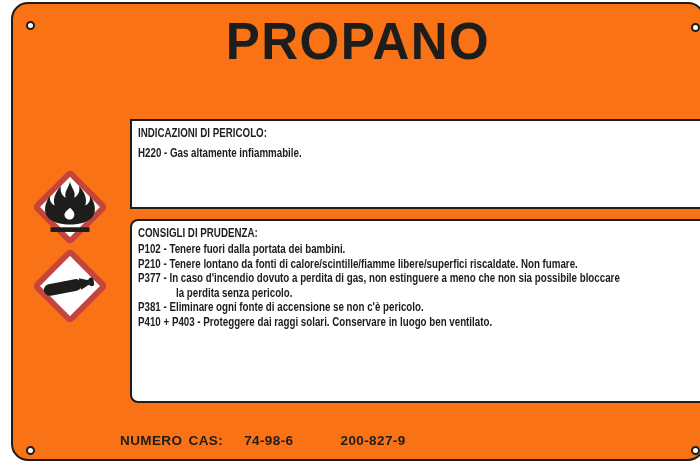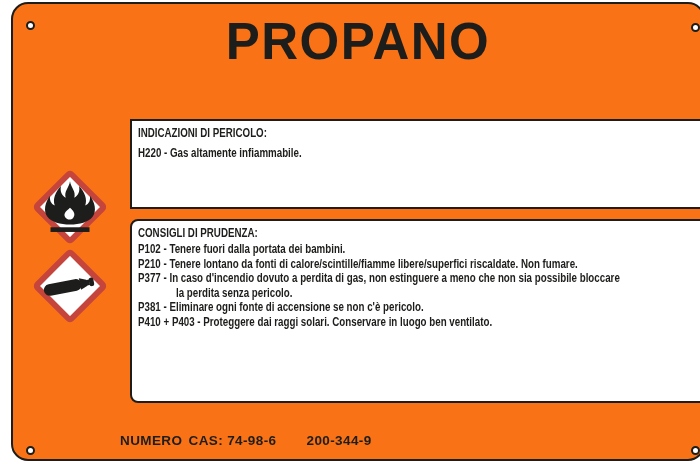--- a/index.html
+++ b/index.html
@@ -92,21 +92,21 @@
     left: 107px; top: 429px;
     display: flex;
     align-items: center;
     font-weight: bold;
     font-size: 13.5px;
     letter-spacing: 0.4px;
     word-spacing: 2px;
     color: var(--ink);
     white-space: nowrap;
   }
-  .footer .val { margin-left: 4px; }
+  .footer .val { margin-left: 21px; }
   .footer .group-gap { display: inline-block; width: 26px; }
 </style>
 </head>
 <body>
 
 <div class="stage">
   <div class="sign">
 
     <div class="hole tl"></div>
     <div class="hole tr"></div>
@@ -155,17 +155,17 @@
       <div class="stmt cond">P377 - In caso d'incendio dovuto a perdita di gas, non estinguere a meno che non sia possibile bloccare</div>
       <div class="stmt cond indent">la perdita senza pericolo.</div>
       <div class="stmt cond">P381 - Eliminare ogni fonte di accensione se non c'è pericolo.</div>
       <div class="stmt cond">P410 + P403 - Proteggere dai raggi solari. Conservare in luogo ben ventilato.</div>
     </section>
 
     <footer class="footer">
       <span>NUMERO CAS:</span>
       <span class="val">74-98-6</span>
       <span class="group-gap"></span>
-      <span class="val">200-344-9</span>
+      <span class="val">200-827-9</span>
     </footer>
 
   </div>
 </div>
 
 </body></html>

